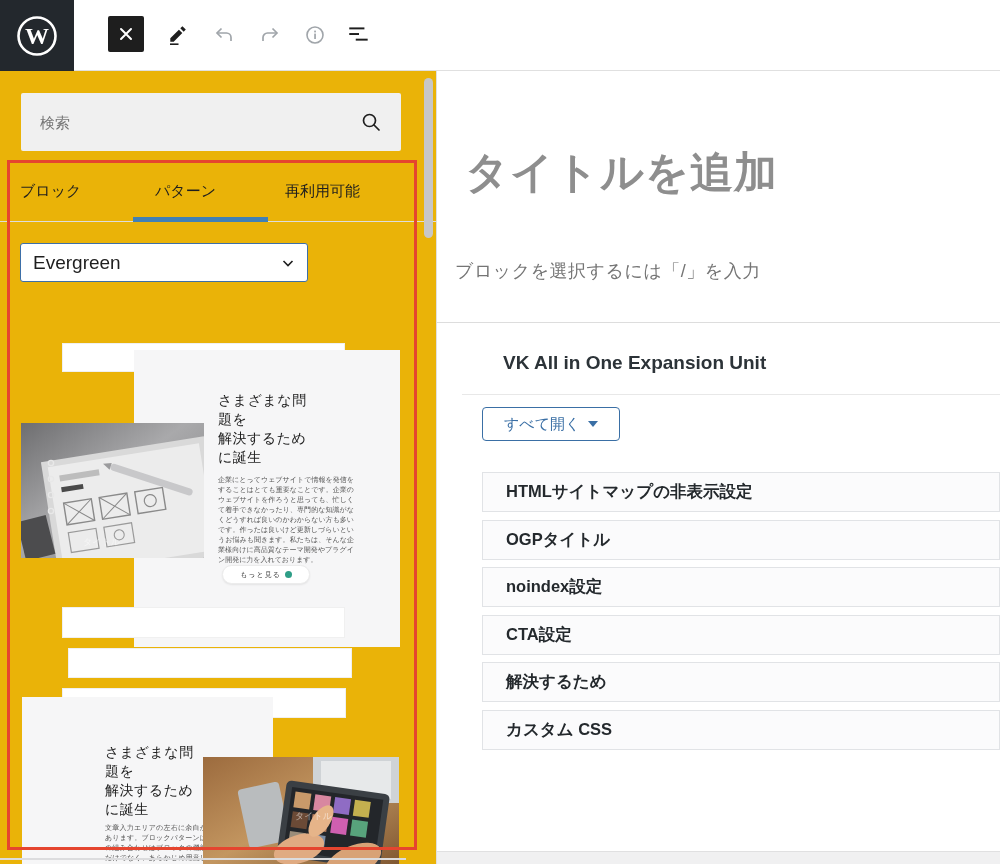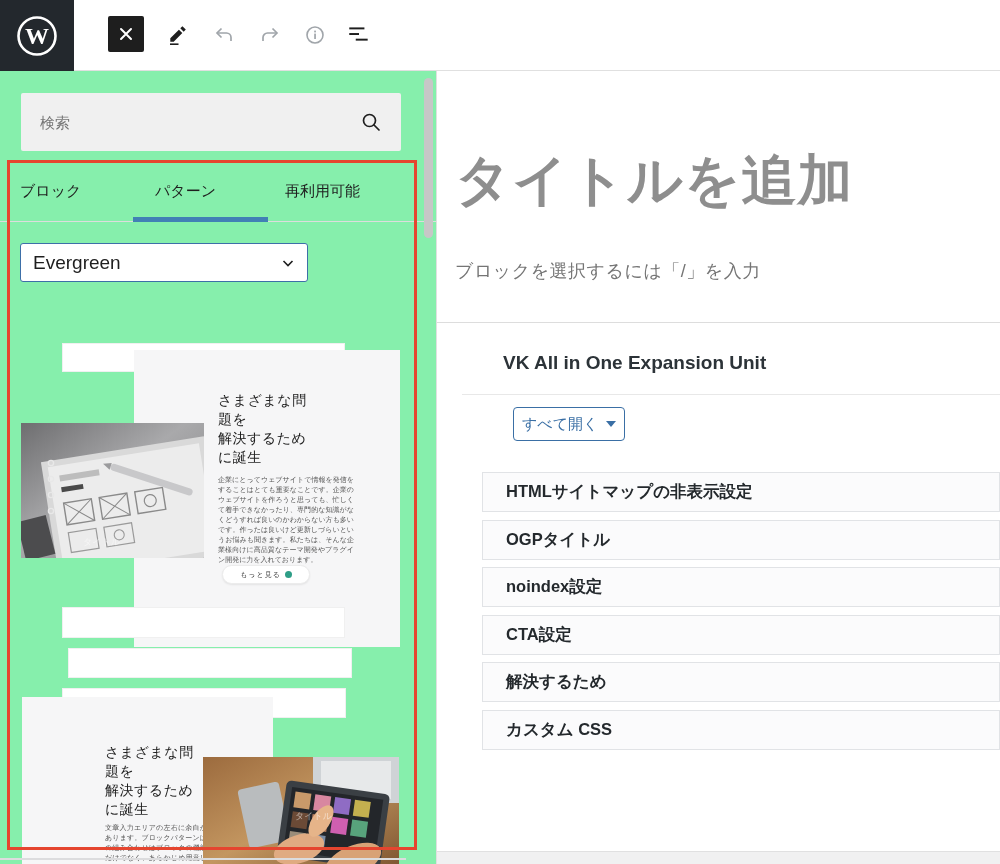--- a/index.html
+++ b/index.html
@@ -7,21 +7,21 @@
   body { font-family:"Liberation Sans", sans-serif; }
   .canvas { position:relative; width:1000px; height:864px; overflow:hidden; background:#fff; }
 
   
   .topbar { position:absolute; left:0; top:0; width:1000px; height:71px; background:#fff; border-bottom:1px solid #e0e0e0; z-index:40; }
   .logo-block { position:absolute; left:0; top:0; width:74px; height:71px; background:#23282d; display:flex; align-items:center; justify-content:center; }
   .close-btn { position:absolute; left:108px; top:16px; width:36px; height:36px; background:#1e1e1e; border-radius:2px; display:flex; align-items:center; justify-content:center; }
   .tb-icon { position:absolute; top:21px; width:28px; height:28px; display:flex; align-items:center; justify-content:center; }
 
   
-  .sidebar { position:absolute; left:0; top:71px; width:437px; height:793px; background:#86efac; border-right:1px solid #e0e0e0; overflow:hidden; }
+  .sidebar { position:absolute; left:0; top:71px; width:437px; height:793px; background:#eab308; border-right:1px solid #e0e0e0; overflow:hidden; }
   .search-box { position:absolute; left:21px; top:22px; width:380px; height:58px; background:#f0f0f0; border-radius:2px; display:flex; align-items:center; }
   .search-input { flex:1; border:none; background:transparent; outline:none; font-size:15px; color:#1e1e1e; padding:0 0 0 19px; font-family:"Liberation Sans",sans-serif; }
   .search-input::placeholder { color:#757575; }
   .search-glass { margin-right:18px; display:flex; }
 
   .tabs-row { position:absolute; left:0; top:95px; width:504px; height:56px; border-bottom:1px solid #ddd; }
   .tab { position:absolute; top:16px; font-size:15px; color:#1e1e1e; cursor:pointer; }
   .tab-underline { position:absolute; left:133px; top:51px; width:135px; height:5px; background:#4180b5; }
 
   .cat-select { position:absolute; left:20px; top:172px; width:288px; height:39px; border:1.5px solid #3d6fa8; border-radius:3px; background:#fff; display:flex; align-items:center; justify-content:space-between; padding:0 12px 0 12px; }
@@ -38,26 +38,26 @@
   .more-dot { width:7px; height:7px; border-radius:50%; background:#2e9e87; }
 
   .sidebar-scrollbar { position:absolute; left:424px; top:7px; width:9px; height:160px; background:#c7c7c7; border-radius:5px; }
   .sidebar-bottom-line { position:absolute; left:0; top:787px; width:406px; height:2px; background:#dcdcde; }
 
   
   .red-rect { position:absolute; left:7px; top:160px; width:410px; height:690px; border:3px solid #e5452f; z-index:50; pointer-events:none; }
 
   
   .content { position:absolute; left:437px; top:71px; width:563px; height:793px; background:#fff; }
-  .post-title { position:absolute; left:18px; top:76px; font-size:55px; line-height:1.2; font-weight:bold; color:#8e8e8e; letter-spacing:1px; }
+  .post-title { position:absolute; left:28px; top:76px; font-size:43px; line-height:1.2; font-weight:bold; color:#8e8e8e; letter-spacing:1px; }
   .block-hint { position:absolute; left:18px; top:188px; font-size:18px; color:#757575; letter-spacing:.5px; }
   .metabox-sep { position:absolute; left:0; top:251px; width:563px; height:1px; background:#ddd; }
   .metabox-title { position:absolute; left:45px; top:281px; font-size:19px; font-weight:600; color:#2c3338;margin-left:21px; }
   .metabox-rule { position:absolute; left:25px; top:323px; width:538px; height:1px; background:#e8e8e8; }
-  .open-all-btn { position:absolute; left:45px; top:336px; height:34px; padding:0 8px; background:#fff; border:1.5px solid #3a6fa5; border-radius:4px; color:#3a6fa5; font-size:15px; display:flex; align-items:center; gap:8px; cursor:pointer;margin-left:31px; }
+  .open-all-btn { position:absolute; left:45px; top:336px; height:34px; padding:0 21px; background:#fff; border:1.5px solid #3a6fa5; border-radius:4px; color:#3a6fa5; font-size:15px; display:flex; align-items:center; gap:8px; cursor:pointer; }
   .open-all-caret { width:0; height:0; border-left:5px solid transparent; border-right:5px solid transparent; border-top:6px solid #3a6fa5; }
   .sections { position:absolute; left:45px; top:401px; width:518px; display:flex; flex-direction:column; gap:7.5px; }
   .section-row { height:40px; background:#fbfbfc; border:1px solid #e1e3e6; display:flex; align-items:center; padding-left:23px; font-size:16.5px; font-weight:600; color:#24292d; cursor:pointer; }
   .content-bottom-band { position:absolute; left:0; top:780px; width:563px; height:13px; background:#f0f0f1; border-top:1px solid #e0e0e1; }
 </style>
 </head>
 <body>
 
 <div class="canvas">
 

